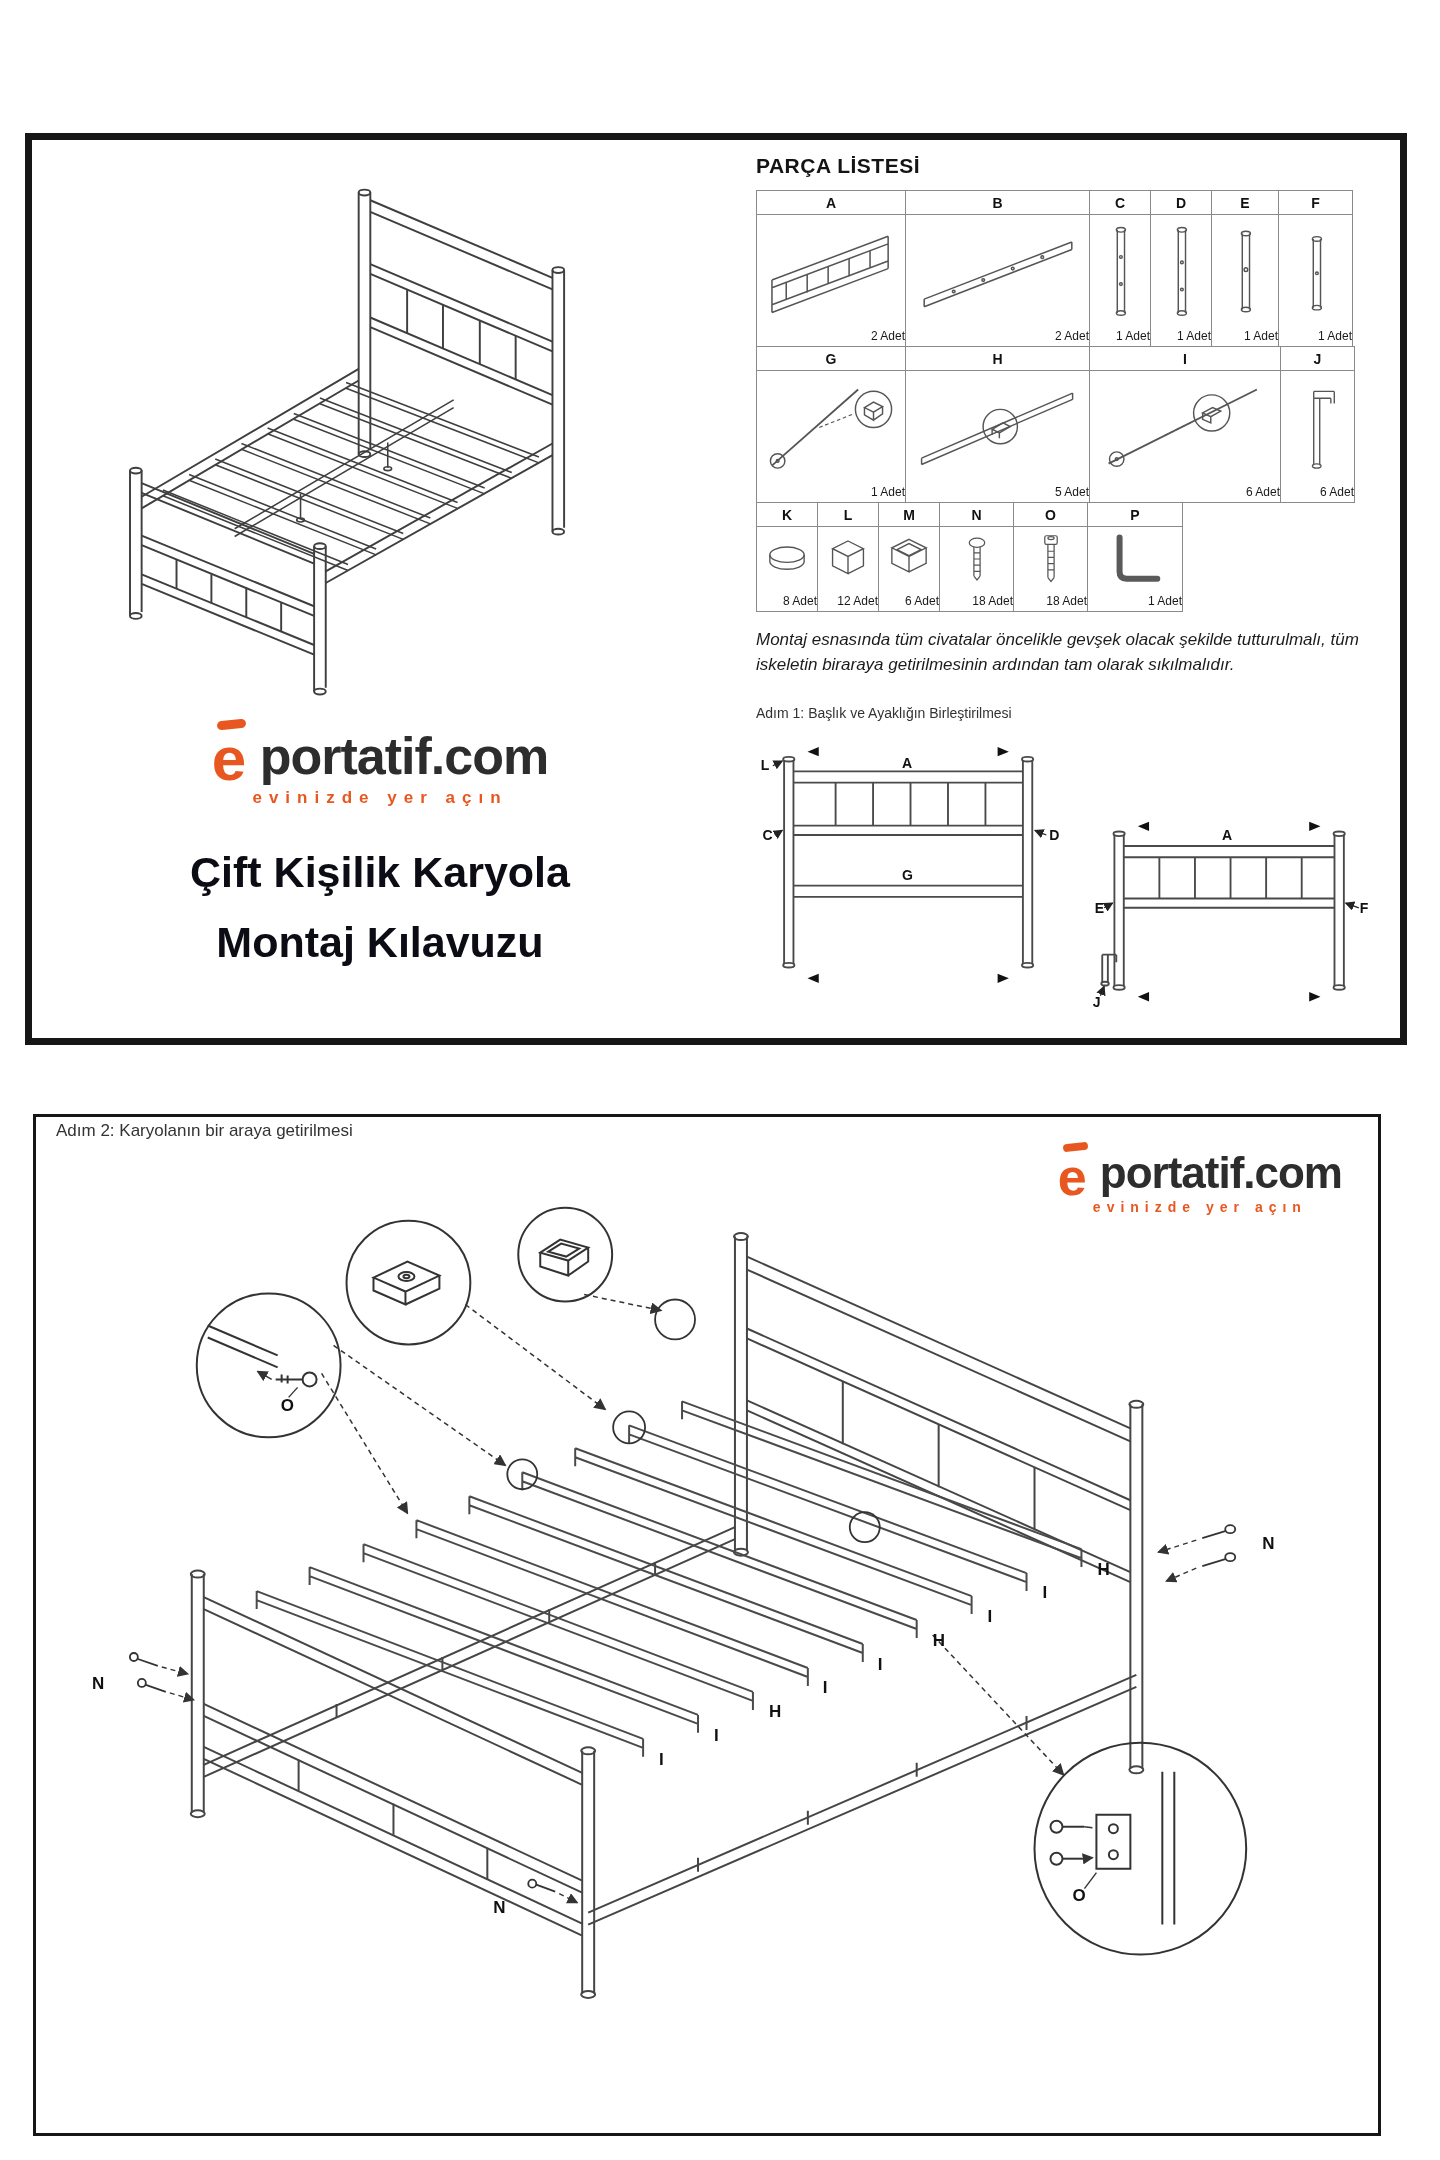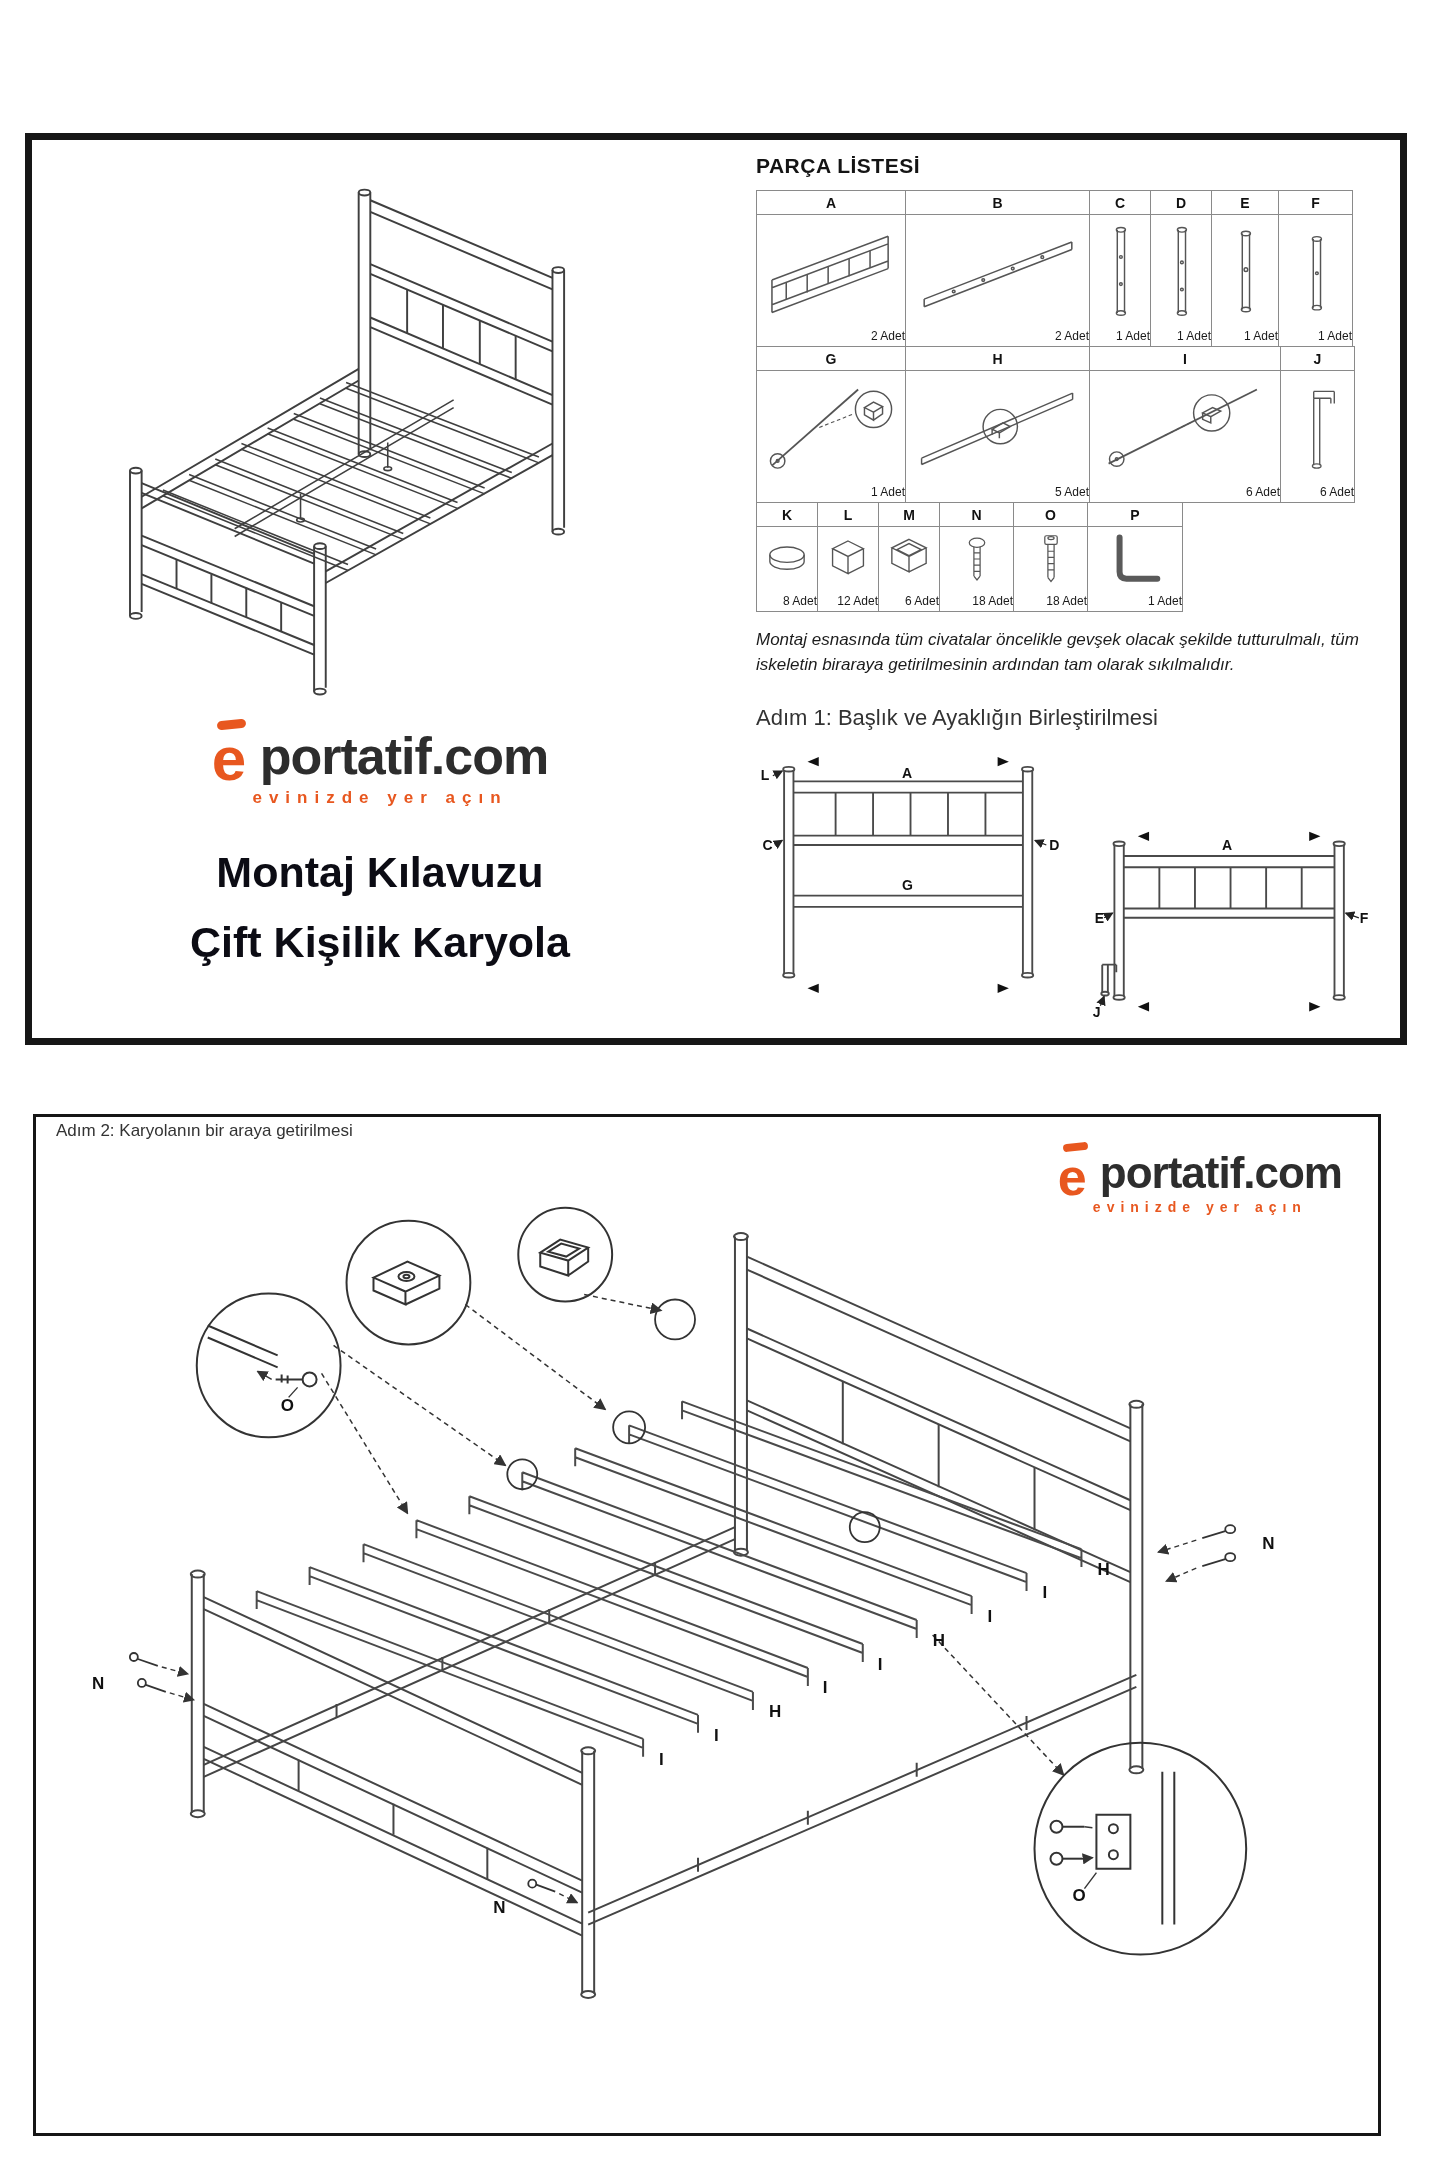--- a/index.html
+++ b/index.html
@@ -38,21 +38,21 @@
   .pcell:first-child { margin-left: 0; }
   .prow1 .pcell, .prow2 .pcell { height: 157px; }
   .prow3 .pcell { height: 110px; }
   .pletter { height: 24px; line-height: 24px; text-align: center; font-weight: bold; font-size: 14px; border-bottom: 1px solid #8a8a8a; }
   .pfig { flex: 1; display: flex; align-items: center; justify-content: center; overflow: hidden; }
   .pqty { height: 20px; line-height: 20px; text-align: right; font-size: 12px; color: #1a1a1a; }
   .w62 { width: 62px; } .w68 { width: 68px; } .w75 { width: 75px; } .w96 { width: 96px; }
   .w150 { width: 150px; } .w185 { width: 185px; } .w192 { width: 192px; }
 
   .warning { margin-top: 16px; font-size: 17px; font-weight: normal; font-style: italic; line-height: 1.45; color: #1c1c1c; }
-  .step-heading { margin-top: 28px; font-size: 22px; color: #333; }
+  .step-heading { margin-top: 28px; font-size: 14px; color: #333; }
   .step1-figs { margin-top: 14px; display: flex; gap: 26px; align-items: flex-start; }
   .step1-right { margin-top: 55px; }
 
   
   .step2-heading { position: absolute; top: 4px; left: 20px; font-size: 17px; color: #333; }
   #page2 .brand { position: absolute; top: 24px; right: 36px; margin: 0; }
   .brand--sm .brand-name { font-size: 44px; }
   .brand--sm .e-letter { font-size: 52px; }
   .brand--sm .e-mark { width: 40px; height: 54px; }
   .brand--sm .e-bar { width: 25px; height: 8px; }
@@ -105,22 +105,22 @@
         <span class="e-mark">
           <span class="e-bar"></span>
           <span class="e-letter">e</span>
         </span>
         <span class="brand-name">portatif.com</span>
       </div>
       <div class="brand-tag">evinizde yer açın</div>
     </div>
 
     <div class="title">
+      <div>Çift Kişilik Karyola</div>
       <div>Montaj Kılavuzu</div>
-      <div>Çift Kişilik Karyola</div>
     </div>
   </div>
 
   <div class="p1-right">
     <div class="parts-heading">PARÇA LİSTESİ</div>
 
     <div class="ptable">
 
       <div class="prow prow1">
         <div class="pcell w150">

